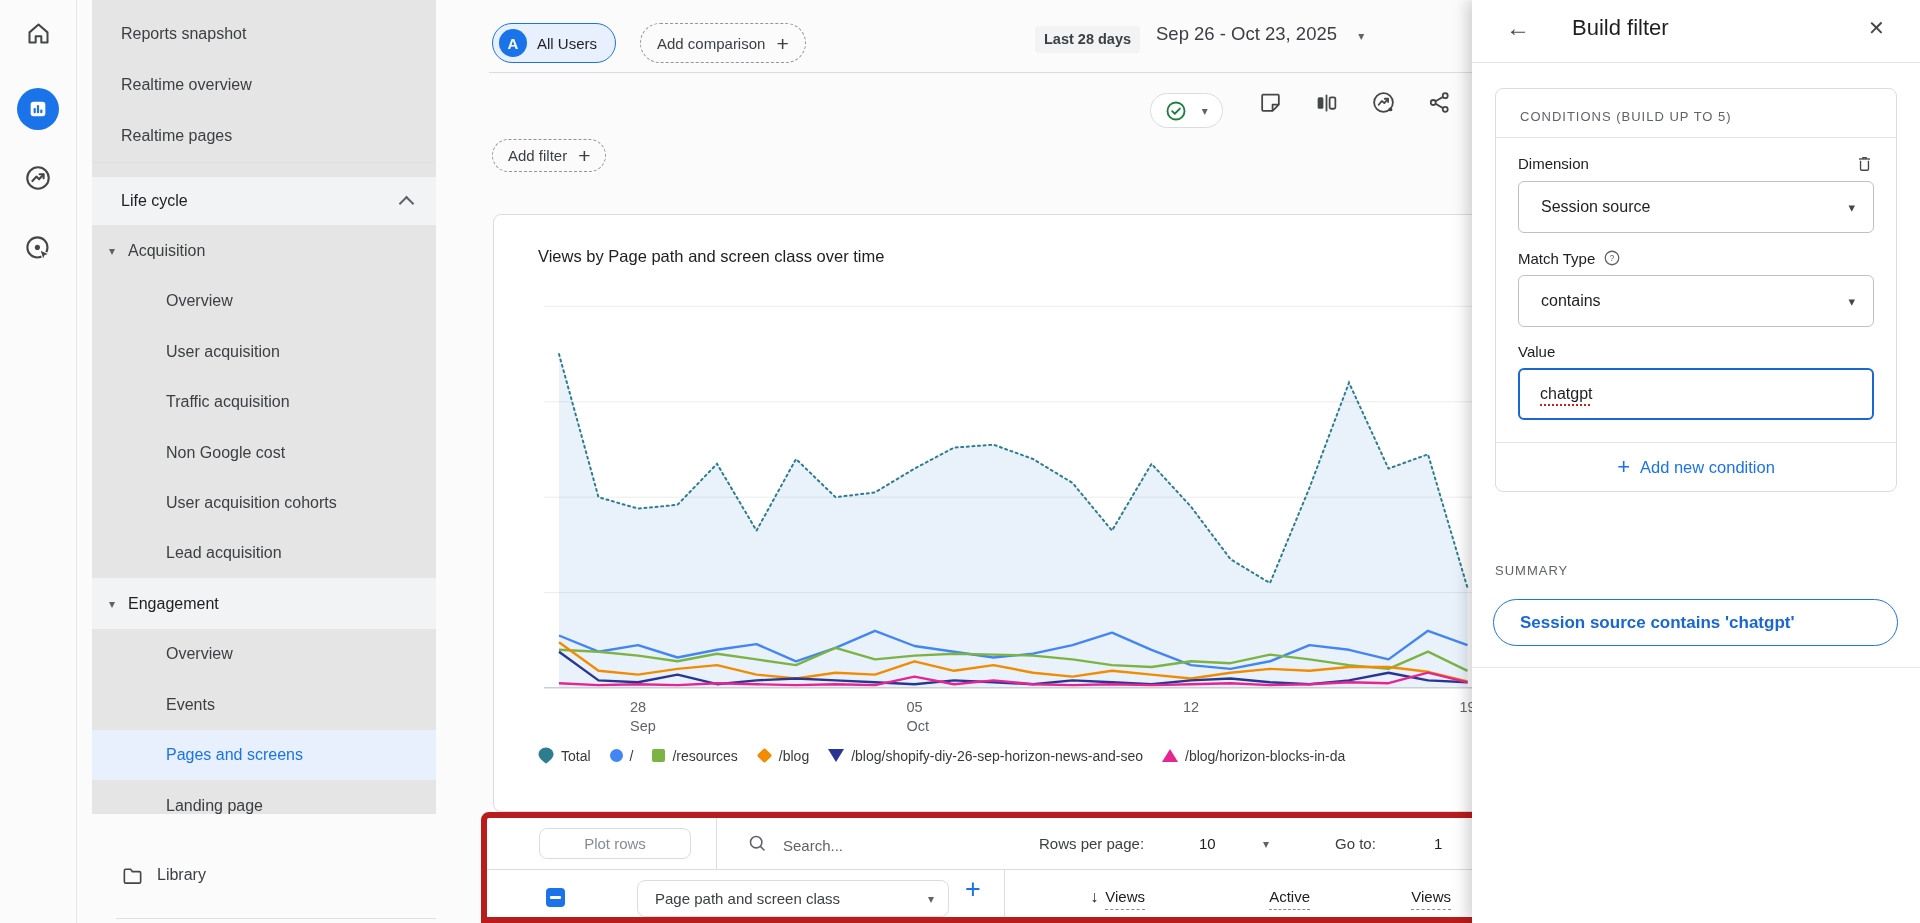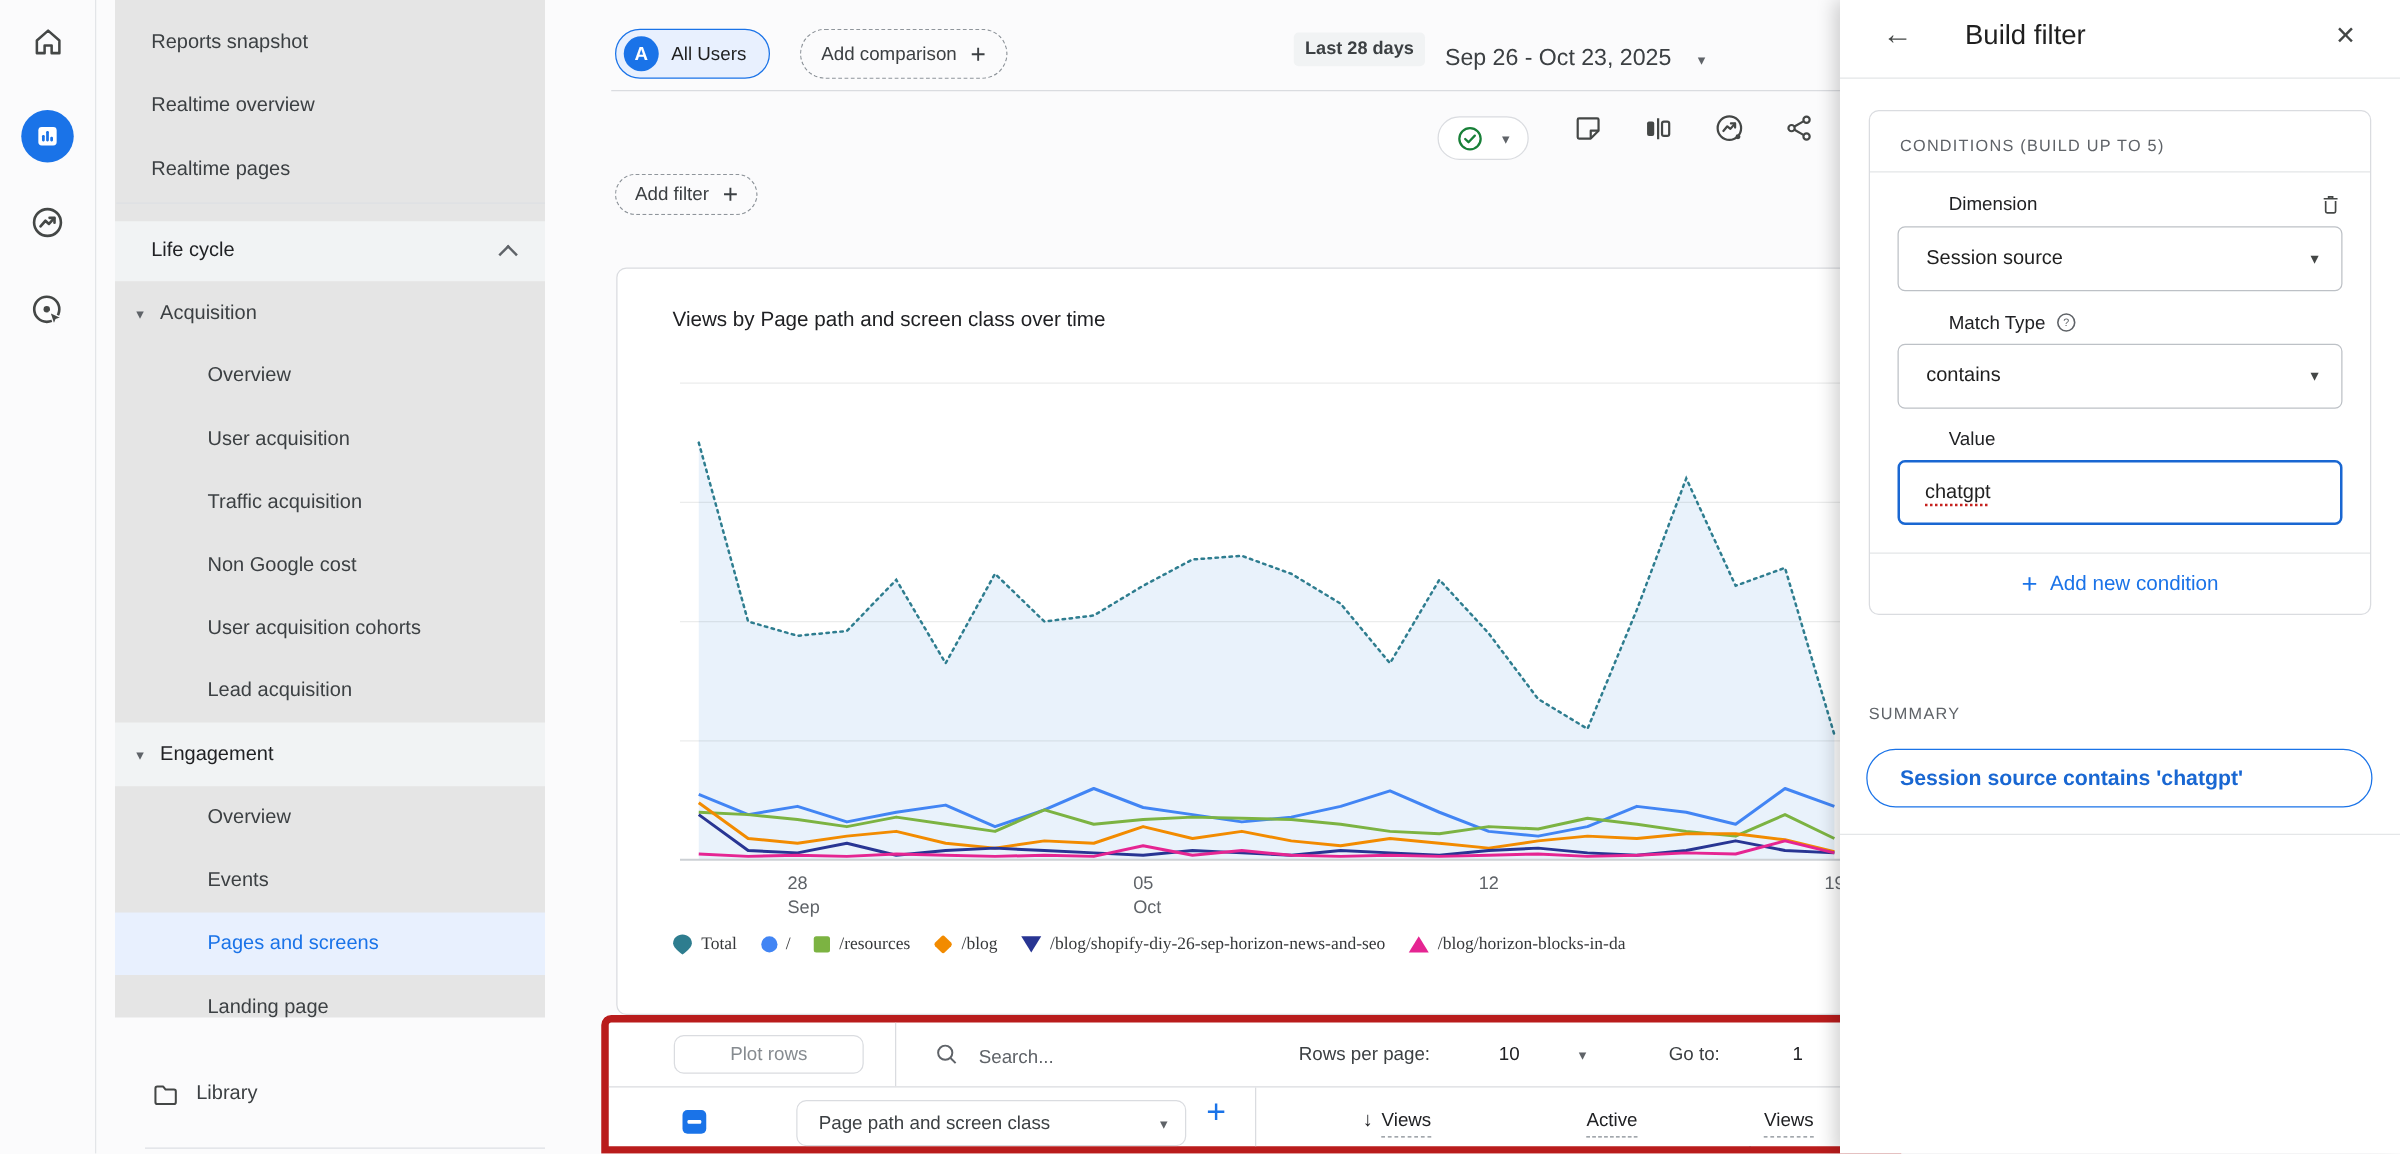--- a/index.html
+++ b/index.html
@@ -23,35 +23,35 @@
   .sb-divider{position:absolute;left:1px;width:343px;height:1px;background:#dde0e3;}
 
   
   .pill{position:absolute;height:40px;border-radius:20px;display:flex;align-items:center;box-sizing:border-box;cursor:pointer;}
   .pill-users{left:492px;top:23px;background:#e8f0fe;border:1.5px solid #1a73e8;padding:0 18px 0 6px;}
   .avatar{width:28px;height:28px;border-radius:50%;background:#1a73e8;color:#fff;font-size:15px;font-weight:bold;display:flex;align-items:center;justify-content:center;margin-right:10px;}
   .pill-dashed{border:1px dashed #8f959b;color:#3c4043;font-size:15px;}
   .pill-compare{left:640px;top:23px;padding:0 16px;}
   .plus-thin{font-size:21px;font-weight:300;color:#3c4043;margin-left:11px;line-height:1;}
   .date-chip{position:absolute;left:1035px;top:26px;height:27px;line-height:27px;padding:0 9px;background:#f1f3f4;border-radius:4px;font-size:14.5px;font-weight:bold;color:#3c4043;}
-  .date-range{position:absolute;left:1156px;top:22px;height:36px;line-height:48px;font-size:18.5px;color:#3c4043;cursor:pointer;}
+  .date-range{position:absolute;left:1156px;top:22px;height:36px;line-height:24px;font-size:18.5px;color:#3c4043;cursor:pointer;}
   .caret{display:inline-block;font-size:12px;color:#5f6368;}
   .hdr-divider{position:absolute;left:489px;top:72px;width:1431px;height:1px;background:#dadce0;}
 
   .page-title{position:absolute;left:492px;top:84px;font-size:27px;color:#202124;border-bottom:2px dashed #848a91;padding-bottom:11px;letter-spacing:-0.2px;}
   .check-pill{position:absolute;left:1150px;top:93px;width:73px;height:35px;border:1px solid #dadce0;border-radius:18px;background:#fff;display:flex;align-items:center;justify-content:space-evenly;cursor:pointer;box-sizing:border-box;}
   .icon-btn{position:absolute;top:90px;width:26px;height:26px;cursor:pointer;}
   .add-filter{position:absolute;left:492px;top:139px;height:33px;border:1px dashed #8f959b;border-radius:17px;display:flex;align-items:center;padding:0 15px;font-size:15px;color:#3c4043;cursor:pointer;box-sizing:border-box;}
 
   
   .chart-card{position:absolute;left:493px;top:214px;width:1040px;height:598px;background:#fff;border:1px solid #dadce0;border-radius:8px;overflow:hidden;box-sizing:border-box;}
   .chart-title{position:absolute;left:44px;top:32px;font-size:16.5px;color:#202124;}
   #plot{position:absolute;left:50px;top:76px;}
   .x-tick{position:absolute;top:483px;font-size:14.5px;color:#5f6368;line-height:19px;white-space:pre;}
-  .legend{position:absolute;left:44px;top:532px;width:990px;display:flex;align-items:center;gap:19px;white-space:nowrap;overflow:hidden;font-size:14px;color:#37393b;font-family:Liberation Serif, serif;}
+  .legend{position:absolute;left:44px;top:532px;width:990px;display:flex;align-items:center;gap:19px;white-space:nowrap;overflow:hidden;font-size:14px;color:#37393b;}
   .lg-item{display:flex;align-items:center;gap:7px;cursor:pointer;}
   .m-circle{width:13px;height:13px;border-radius:50%;background:#4285f4;}
   .m-square{width:13px;height:13px;border-radius:2px;background:#7cb342;}
   .m-diamond{width:11px;height:11px;border-radius:2px;transform:rotate(45deg);background:#f28b00;margin:0 2px;}
   .m-tri-down{width:0;height:0;border-left:8px solid transparent;border-right:8px solid transparent;border-top:13px solid #283593;}
   .m-tri-up{width:0;height:0;border-left:8px solid transparent;border-right:8px solid transparent;border-bottom:13px solid #e52592;}
 
   
   .table-card{position:absolute;left:481px;top:812px;width:1040px;height:111px;background:#fff;border:6px solid #b91c1c;border-radius:8px 8px 0 0;overflow:hidden;box-sizing:border-box;}
   .tc-toolbar-divider{position:absolute;left:0;top:51px;width:1040px;height:1px;background:#dadce0;}
@@ -72,21 +72,21 @@
   
   .panel{position:absolute;left:1472px;top:0;width:448px;height:923px;background:#fff;box-shadow:-5px 0 14px rgba(0,0,0,0.18);z-index:5;}
   .panel-header{position:relative;height:62px;border-bottom:1px solid #e4e6e8;}
   .back-arrow{position:absolute;left:34px;top:14px;font-size:24px;color:#444746;cursor:pointer;}
   .panel-title{position:absolute;left:100px;top:15px;font-size:22px;color:#1f1f1f;}
   .close-x{position:absolute;left:396px;top:16px;font-size:20px;color:#444746;cursor:pointer;}
   .cond-card{position:absolute;left:23px;top:88px;width:402px;border:1px solid #dadce0;border-radius:8px;box-sizing:border-box;background:#fff;}
   .cond-head{padding:20px 24px 13px 24px;font-size:13px;letter-spacing:1px;color:#5f6368;}
   .cond-div{height:1px;background:#e4e6e8;}
   .cond-body{padding:0 22px;}
-  .fld-row{display:flex;align-items:center;justify-content:space-between;margin-top:16px;font-size:15px;color:#202124;margin-left:41px;}
+  .fld-row{display:flex;align-items:center;justify-content:space-between;margin-top:16px;font-size:15px;color:#202124;}
   .fld-label{display:flex;align-items:center;gap:8px;}
   .ga-select{margin-top:8px;height:52px;border:1px solid #bdc1c6;border-radius:6px;display:flex;align-items:center;justify-content:space-between;padding:0 18px 0 22px;font-size:16px;color:#1f1f1f;cursor:pointer;box-sizing:border-box;}
   .ga-select .caret{font-size:13px;color:#444746;}
   .ga-input{margin-top:8px;height:52px;border:2px solid #1967d2;border-radius:6px;display:flex;align-items:center;padding:0 20px;font-size:16px;color:#1f1f1f;box-sizing:border-box;cursor:text;}
   .spellcheck{text-decoration:underline;text-decoration-style:dotted;text-decoration-color:#c5221f;text-decoration-thickness:2px;text-underline-offset:5px;}
   .add-cond{height:48px;display:flex;align-items:center;justify-content:center;gap:10px;color:#1a73e8;font-size:16.5px;font-weight:500;cursor:pointer;}
   .add-cond .plus{font-size:22px;font-weight:400;}
   .summary-label{position:absolute;left:23px;top:563px;font-size:13px;letter-spacing:1px;color:#5f6368;}
   .summary-pill{position:absolute;left:21px;top:599px;width:405px;height:47px;border:1px solid #1a73e8;border-radius:24px;display:flex;align-items:center;padding-left:26px;font-size:17px;font-weight:700;color:#1967d2;box-sizing:border-box;background:#fff;}
   .panel-bottom-div{position:absolute;left:0;top:667px;width:448px;height:1px;background:#e4e6e8;}

